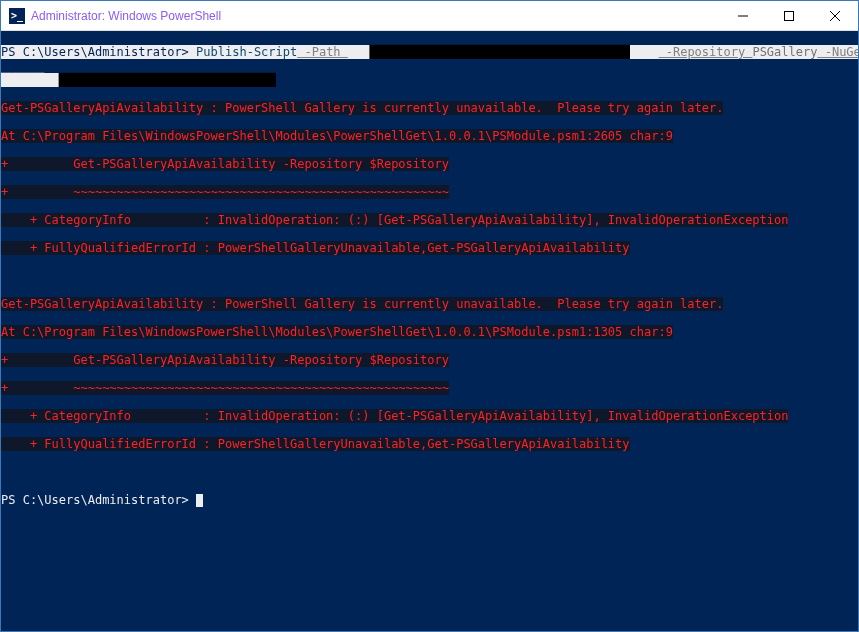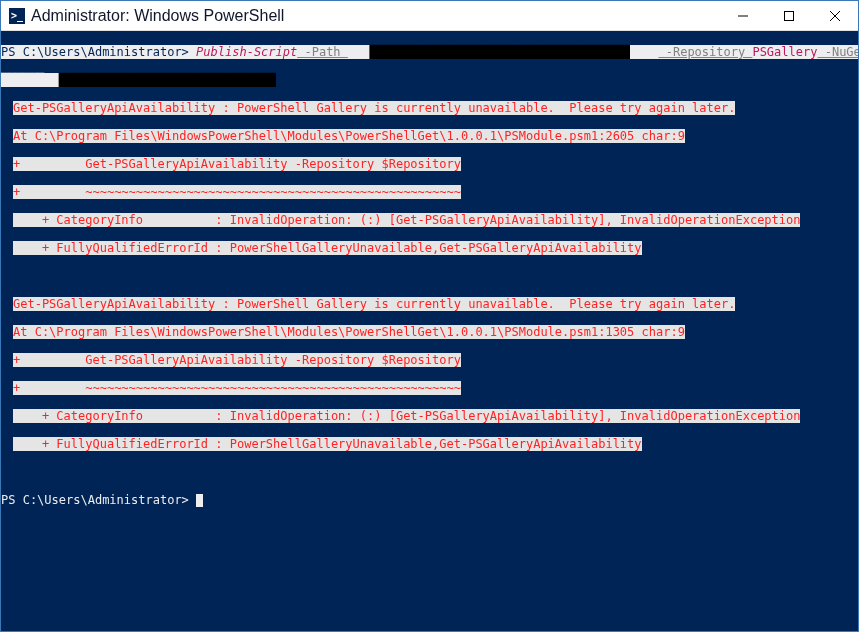--- a/index.html
+++ b/index.html
@@ -39,22 +39,22 @@
       justify-content: center;
       margin-right: 6px;
     }
     .title-icon-inner {
       color: #ffffff;
       font-size: 10px;
       font-weight: bold;
       font-family: Consolas, monospace;
     }
     .title-text {
-      font-size: 16px;
-      color: #0f172a;
+      font-size: 12px;
+      color: #8b5cf6;
       flex: 1;
     }
     .window-controls {
       display: flex;
       height: 100%;
     }
     .window-control {
       width: 46px;
       height: 100%;
       display: flex;
@@ -79,38 +79,36 @@
     }
     .term-line {
       white-space: pre;
       min-height: 14px;
     }
     .prompt-bg {
       background: #eeedf0;
       color: #012456;
     }
     .cmd {
-      color: #be185d;
-      font-style: italic;
+      color: #0c4a6e;
     }
     .param {
       color: #808080;
       text-decoration: underline;
     }
     .arg {
       color: #eeedf0;
     }
     .arg-highlight {
-      color: #be185d;
+      color: #737373;
       margin-top: 24px;
     }
     .error {
       color: #ff2222;
-      background: #e5e5e5;
-      margin-left: 12px;
+      background: #0f172a;
     }
     .redacted {
       background: #000000;
       color: #000000;
     }
     .redacted-w {
       background: #eeedf0;
       color: #eeedf0;
     }
     .cursor {

